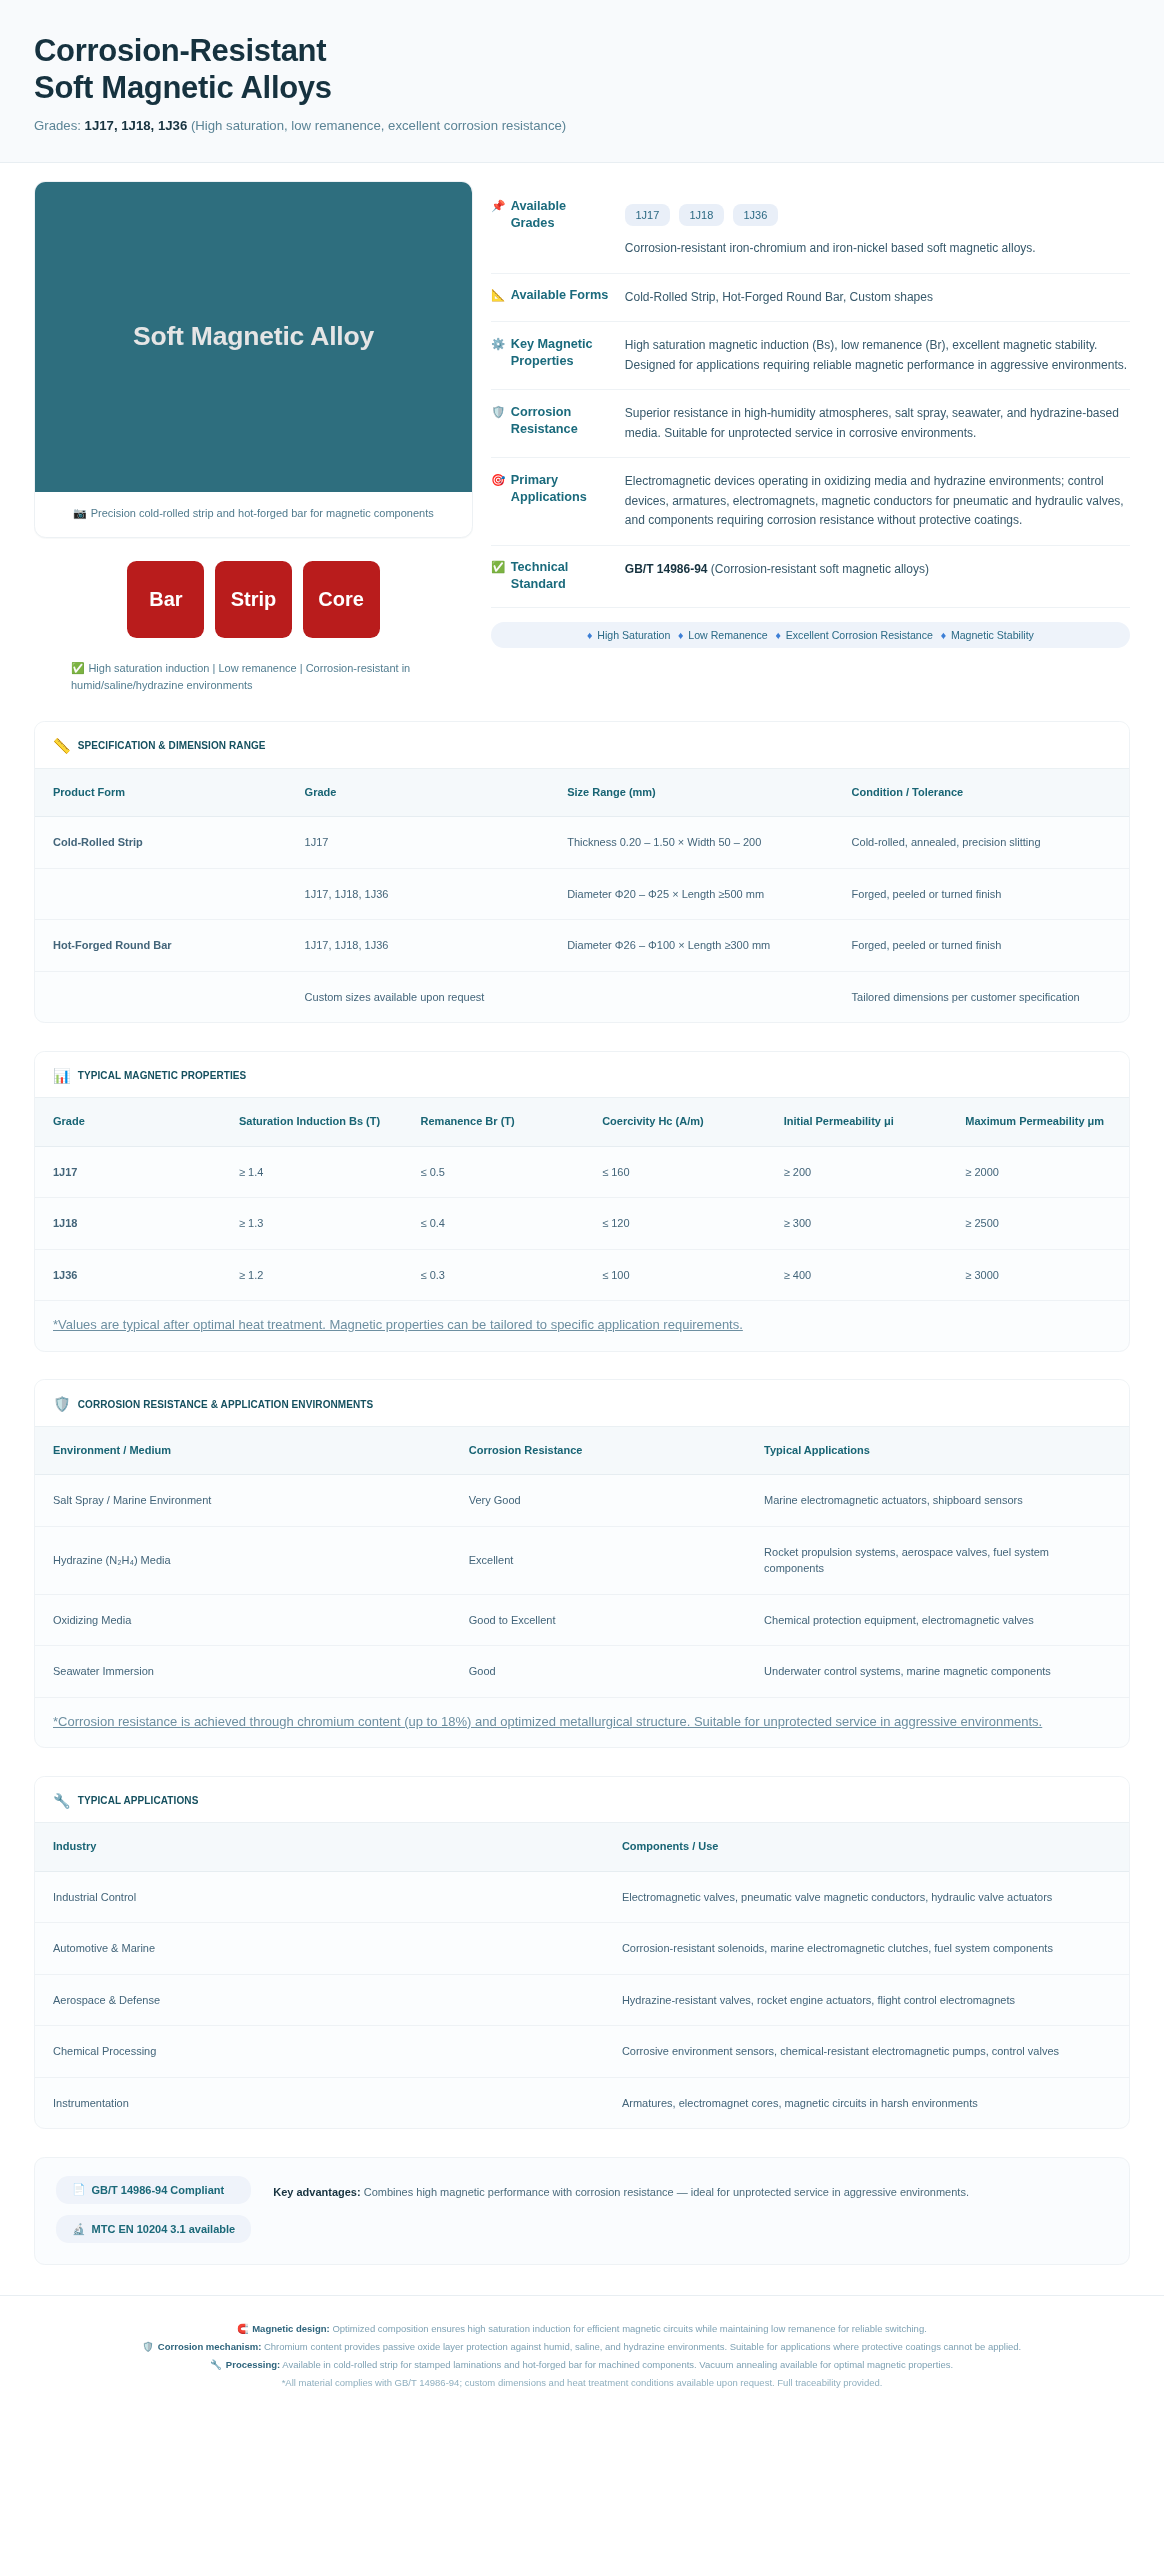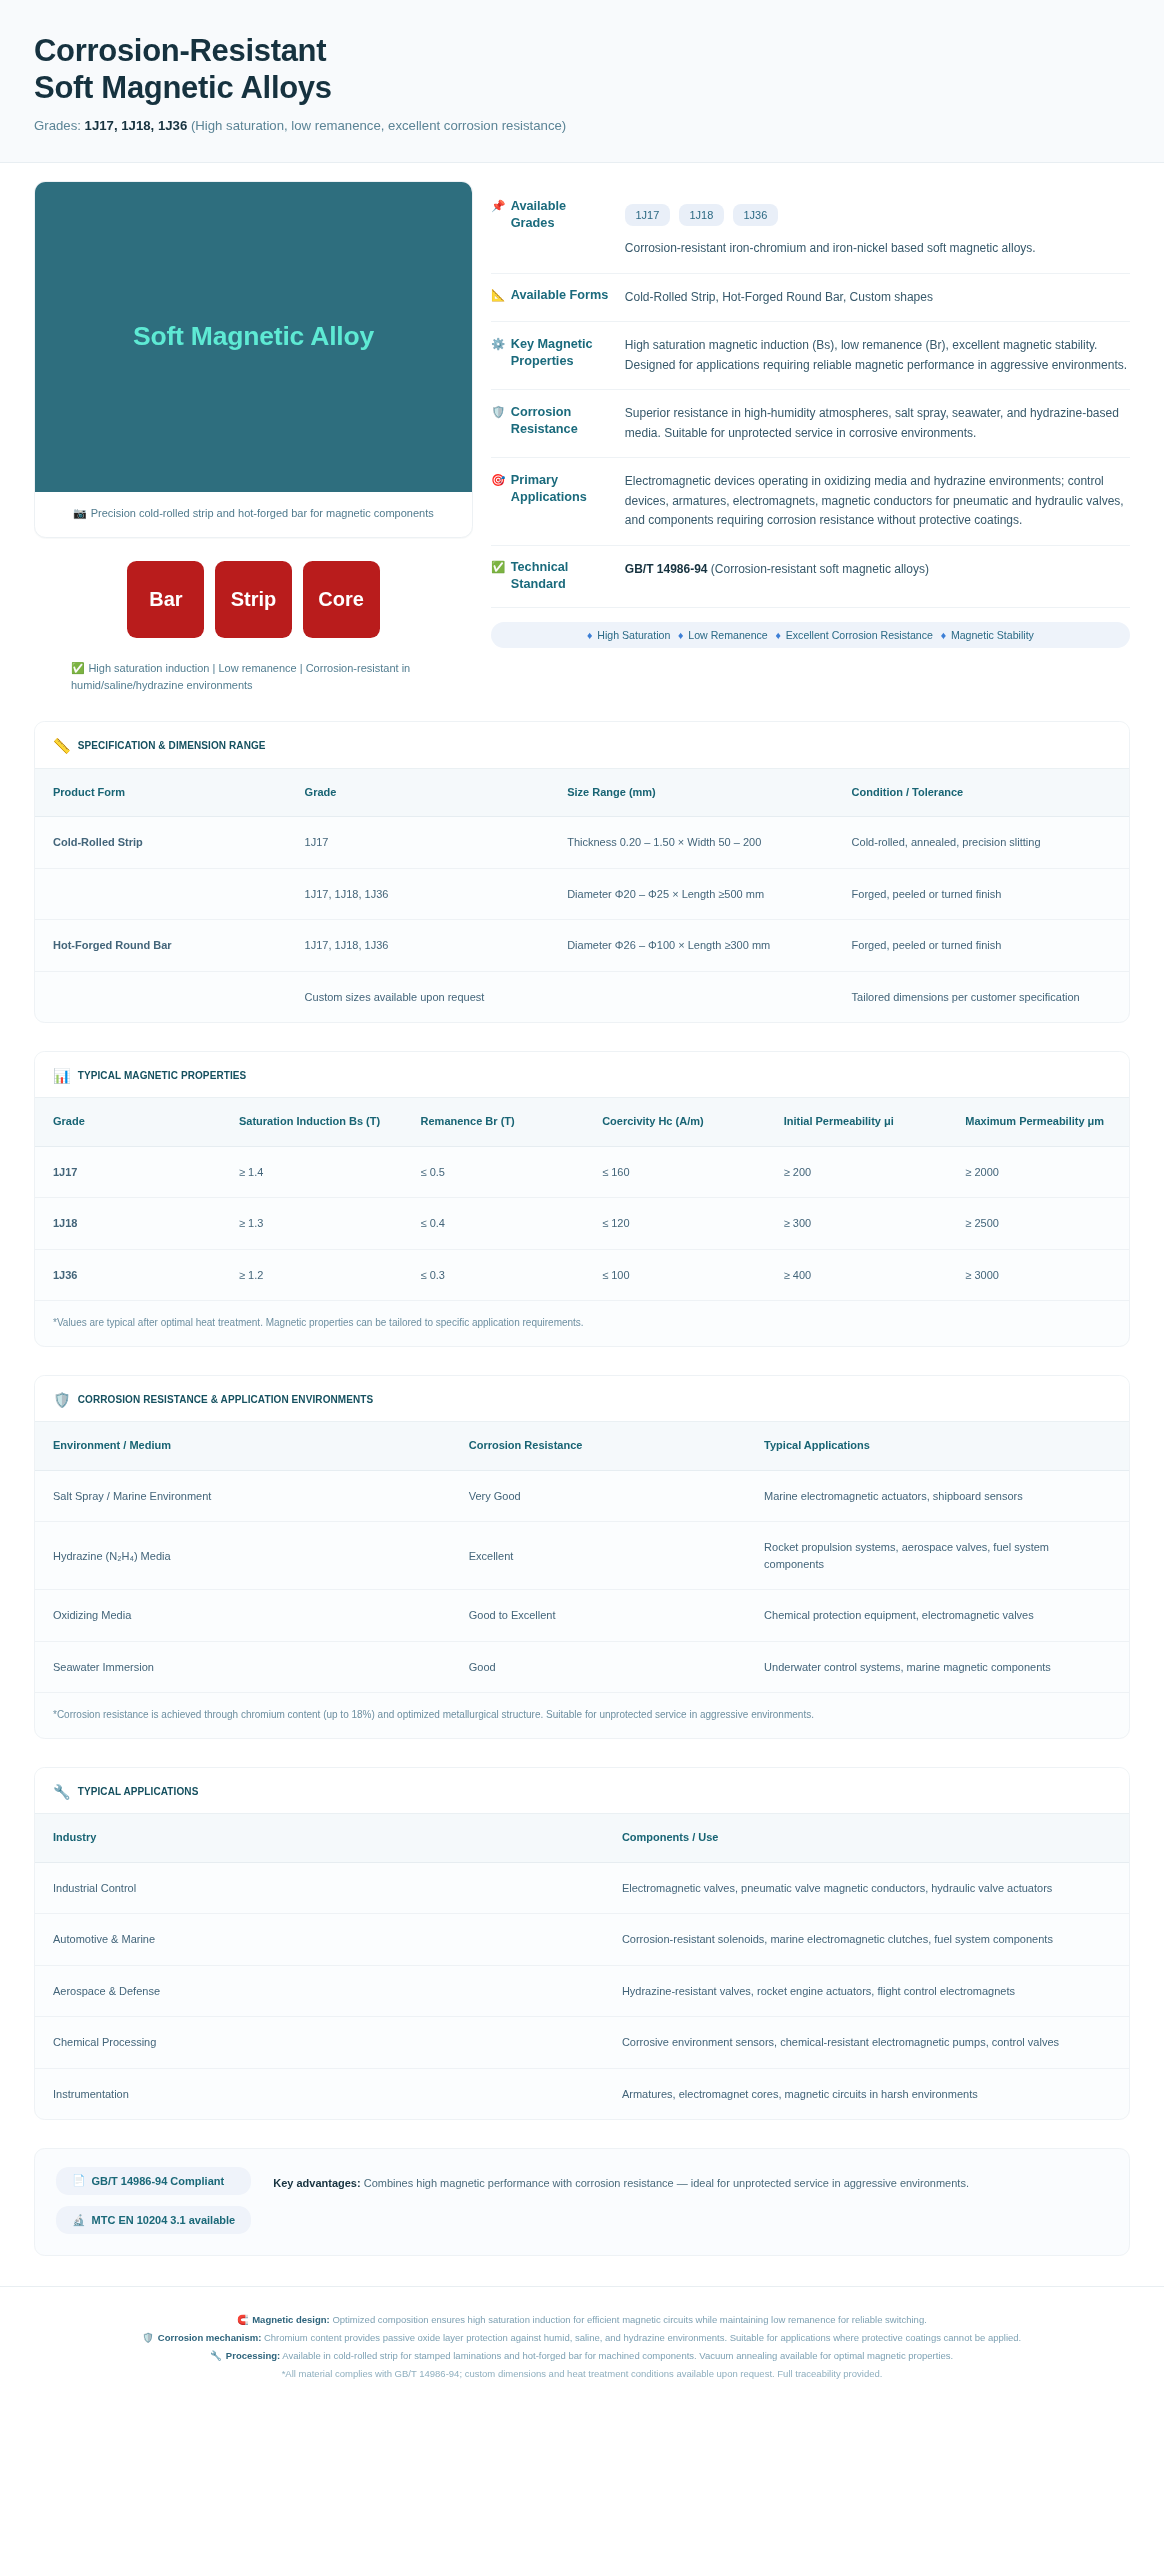--- a/index.html
+++ b/index.html
@@ -54,21 +54,21 @@
     box-shadow: 0 0.5px 1.1px rgba(20,50,70,0.03);
   }
   .media-visual {
     height: 310px;
     background: #2e6e7e;
     display: flex;
     align-items: center;
     justify-content: center;
   }
   .media-visual-label {
-    color: #5eead4;
+    color: #e5e5e5;
     font-size: 26.5px;
     font-weight: bold;
     letter-spacing: -0.2px;
   }
   .media-caption {
     padding: 13.8px 23px 16px 23px;
     text-align: center;
     font-size: 11px;
     line-height: 1.45;
     color: #517b8e;
@@ -204,24 +204,25 @@
     padding: 17px 18px;
     line-height: 1.5;
     vertical-align: middle;
     border-bottom: 0.5px solid #eef2f5;
   }
   table.data tbody tr:last-child td { border-bottom: none; }
   td.strong { font-weight: bold; color: #17364a; }
 
   .table-note {
     padding: 13.8px 18px 16px 18px;
-    font-size: 10px;
+    font-size: 13px;
     color: #6d8fa1;
     border-top: 0.5px solid #eef2f5;
     line-height: 1.5;
+    text-decoration: underline;
   }
 
   
   .tbl-spec col.c1 { width: 23%; }
   .tbl-spec col.c2 { width: 24%; }
   .tbl-spec col.c3 { width: 26%; }
   .tbl-spec col.c4 { width: 27%; }
 
   .tbl-mag col { width: 16.6%; }
   .tbl-mag col.c1 { width: 17%; }

